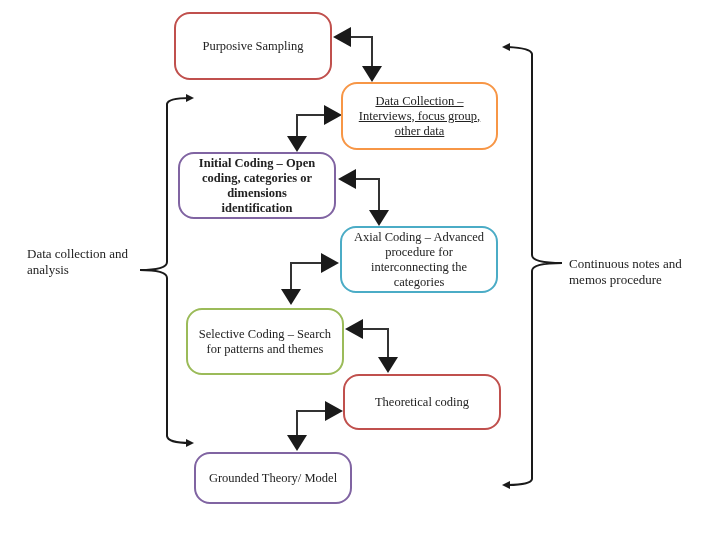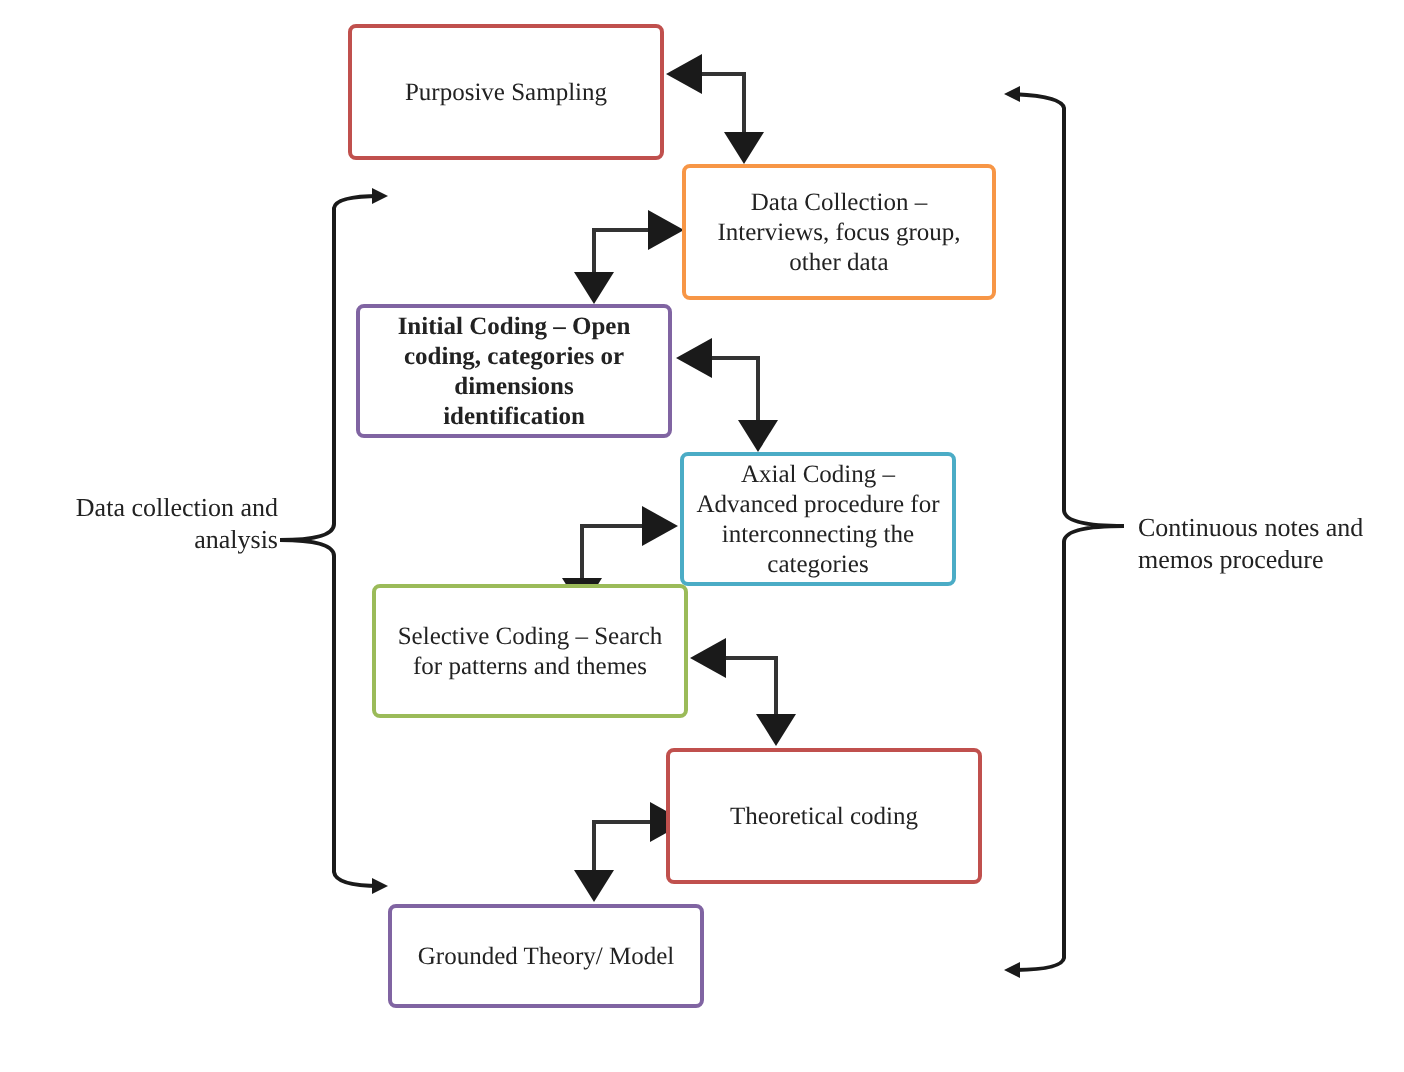--- a/index.html
+++ b/index.html
@@ -1,18 +1,18 @@
 <!DOCTYPE html>
 <html><head>
   <meta charset="utf-8">
   <style>
     html, body { margin: 0; padding: 0; background: #ffffff; }
     body { width: 702px; height: 536px; position: relative; overflow: hidden;
            font-family: "Liberation Serif", "DejaVu Serif", serif; color: #222; }
-    .box { position: absolute; box-sizing: border-box; border: 2px solid; border-radius: 4px;
+    .box { position: absolute; box-sizing: border-box; border: 2px solid; border-radius: 16px;
            background: #ffffff; display: flex; align-items: center; justify-content: center;
            text-align: center; font-size: 12.5px; line-height: 15px; padding: 4px 6px; }
     .side-label { position: absolute; font-size: 13px; line-height: 16px; color: #222; }
     svg.overlay { position: absolute; left: 0; top: 0; }
   </style>
 </head>
 <body>
 
 <svg class="overlay" width="702" height="536">
   <defs>
@@ -70,43 +70,43 @@
     <path d="M506,47 Q531,48 532,54 L532,255 Q532,263 562,263 Q532,263 532,271 L532,479 Q531,485 506,485" fill="none" stroke="#1a1a1a" stroke-width="2"></path>
     <polygon points="502,47 510,43 510,51" fill="#1a1a1a"></polygon>
     <polygon points="502,485 510,481 510,489" fill="#1a1a1a"></polygon>
   </g>
 </svg>
 
 <div class="box" style="left:174px; top:12px; width:158px; height:68px; border-color:#c0504d;">
   <span>Purposive Sampling</span>
 </div>
 
-<div class="box" style="left:341px; top:82px; width:157px; height:68px; border-color:#f79646;">
+<div class="box" style="left:341px; top:82px; width:157px; height:68px; border-color:#f79646;text-decoration:underline;">
   <span>Data Collection – Interviews, focus group, other data</span>
 </div>
 
 <div class="box" style="left:178px; top:152px; width:158px; height:67px; border-color:#8064a2; padding:4px 12px;font-weight:bold;">
   <span>Initial Coding – Open coding, categories or dimensions identification</span>
 </div>
 
-<div class="box" style="left:340px; top:226px; width:138px; height:67px; border-color:#4bacc6;align-items:center;">
+<div class="box" style="left:340px; top:226px; width:158px; height:67px; border-color:#4bacc6;align-items:center;">
   <span>Axial Coding –  Advanced procedure for interconnecting the categories</span>
 </div>
 
-<div class="box" style="left:186px; top:292px; width:158px; height:67px; border-color:#9bbb59;">
+<div class="box" style="left:186px; top:308px; width:158px; height:67px; border-color:#9bbb59;">
   <span>Selective Coding – Search for patterns and themes</span>
 </div>
 
-<div class="box" style="left:333px; top:374px; width:158px; height:68px; border-color:#c0504d;">
+<div class="box" style="left:343px; top:374px; width:158px; height:56px; border-color:#c0504d;">
   <span>Theoretical coding</span>
 </div>
 
 <div class="box" style="left:194px; top:452px; width:158px; height:52px; border-color:#8064a2;">
   <span>Grounded Theory/ Model</span>
 </div>
 
-<div class="side-label" style="left:27px; top:246px; width:112px;text-align:right;">
+<div class="side-label" style="left:27px; top:246px; width:112px;">
   <span>Data collection and analysis</span>
 </div>
 
 <div class="side-label" style="left:569px; top:256px; width:130px;">
   <span>Continuous notes and memos procedure</span>
 </div>
 
 </body></html>

